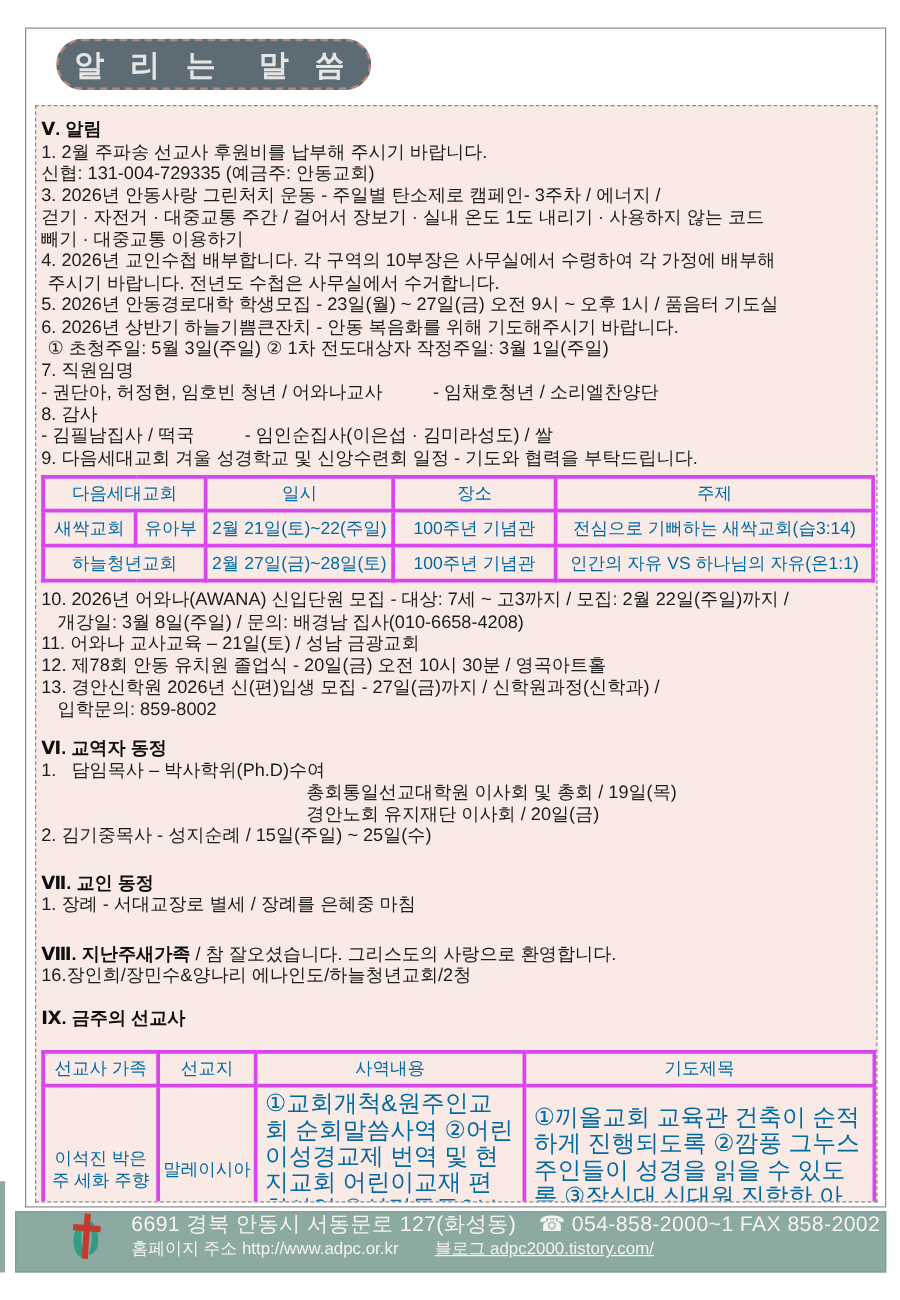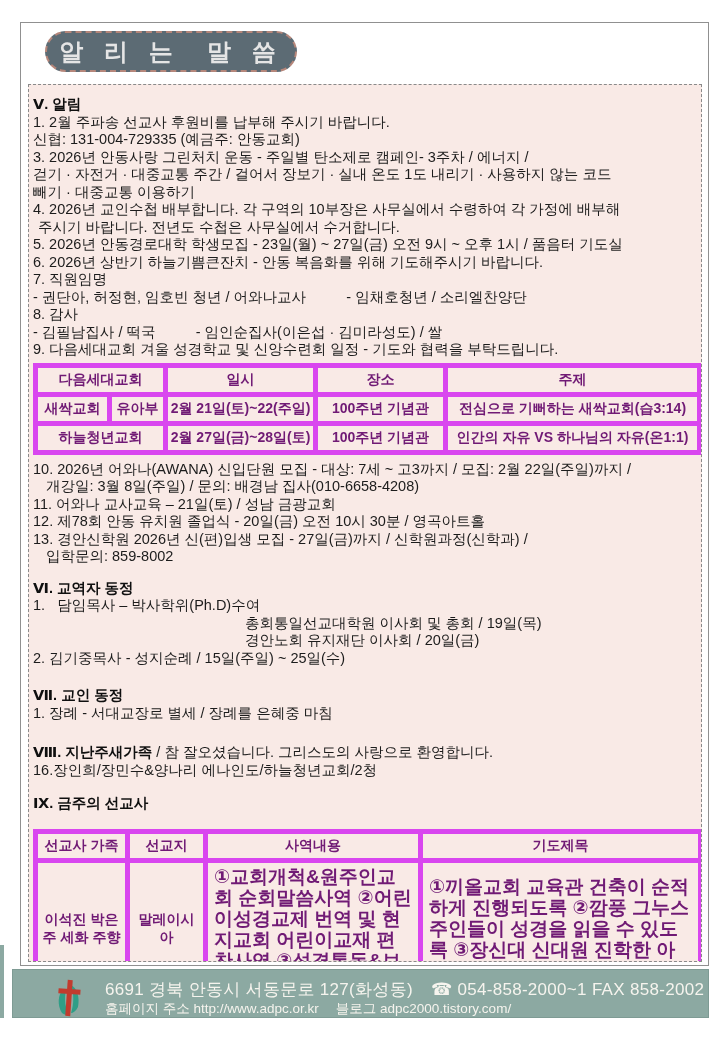--- a/index.html
+++ b/index.html
@@ -22,41 +22,41 @@
   .bold { font-weight:bold; color:#0f0f0f; }
   .indent-1 { padding-left:5px; }
   .indent-2 { padding-left:13px; }
   .indent-deep { padding-left:212px; }
   .mt-vi  { margin-top:14px; }
   .mt-vii { margin-top:20px; }
   .mt-viii{ margin-top:22px; }
   .mt-ix  { margin-top:16px; }
 
   table { border-collapse:collapse; table-layout:fixed; width:100%; }
-  th, td { border:5px solid #d946ef; text-align:center; vertical-align:middle;
-           font-weight:bold; font-size:14px; color:#701a75; padding:3px 2px; }
+  th, td { border:3px solid #d946ef; text-align:center; vertical-align:middle;
+           font-weight:normal; font-size:14px; color:#0369a1; padding:3px 2px; }
   .t1 { margin:4px 0 6px 0; }
   .t1 th { height:25px; }
   .t1 td { height:28px; }
   .t2 { margin-top:16px; }
   .t2 th { height:27px; }
   .t2 td { height:90px; }
   .t2 td.cell-left { text-align:left; font-size:19px; line-height:21px; padding:3px 6px; vertical-align:middle; }
 
   .left-strip { position:absolute; left:0; top:945px; width:4px; height:73px; background:#8ca9a2; }
 
   .footer { position:absolute; left:12px; top:969px; width:697px; height:49px;
-            background:#8ca9a2; border:1px solid #7e9b94; display:flex; align-items:flex-end;
+            background:#8ca9a2; border:1px solid #7e9b94; display:flex; align-items:flex-start;
             color:#f6f4ee; }
   .logo { margin-left:42px; flex:0 0 auto; }
   .footer-text { margin-left:22px; }
   .f1 { font-size:17px; letter-spacing:0.3px; line-height:20px; white-space:pre; }
   .f2 { font-size:13.5px; margin-top:1px; line-height:16px; white-space:pre; }
   .fgap  { margin-left:18px; }
-  .fgap2 { margin-left:17px; }
+  .fgap2 { margin-left:29px;text-decoration:underline; }
 </style>
 </head>
 <body>
 
 <div class="page">
 
   <div class="outer-frame"></div>
 
   <div class="title-pill">
     <span>알 리 는  말 씀</span>
@@ -67,20 +67,21 @@
     <div class="line bold">Ⅴ. 알림</div>
     <div class="line">1. 2월 주파송 선교사 후원비를 납부해 주시기 바랍니다.</div>
     <div class="line">신협: 131-004-729335 (예금주: 안동교회)</div>
     <div class="line">3. 2026년 안동사랑 그린처치 운동 - 주일별 탄소제로 캠페인- 3주차 / 에너지 /</div>
     <div class="line">걷기 · 자전거 · 대중교통 주간 / 걸어서 장보기 · 실내 온도 1도 내리기 · 사용하지 않는 코드</div>
     <div class="line">빼기 · 대중교통 이용하기</div>
     <div class="line">4. 2026년 교인수첩 배부합니다. 각 구역의 10부장은 사무실에서 수령하여 각 가정에 배부해</div>
     <div class="line indent-1">주시기 바랍니다. 전년도 수첩은 사무실에서 수거합니다.</div>
     <div class="line">5. 2026년 안동경로대학 학생모집 - 23일(월) ~ 27일(금) 오전 9시 ~ 오후 1시 / 품음터 기도실</div>
     <div class="line">6. 2026년 상반기 하늘기쁨큰잔치 - 안동 복음화를 위해 기도해주시기 바랍니다.</div>
+    <div class="line indent-1">① 초청주일: 5월 3일(주일) ② 1차 전도대상자 작정주일: 3월 1일(주일)</div>
     <div class="line">7. 직원임명</div>
     <div class="line">- 권단아, 허정현, 임호빈 청년 / 어와나교사          - 임채호청년 / 소리엘찬양단</div>
     <div class="line">8. 감사</div>
     <div class="line">- 김필남집사 / 떡국          - 임인순집사(이은섭 · 김미라성도) / 쌀</div>
     <div class="line">9. 다음세대교회 겨울 성경학교 및 신앙수련회 일정 - 기도와 협력을 부탁드립니다.</div>
 
     <table class="t1">
       <colgroup>
         <col style="width:74px">
           <col style="width:56px">

